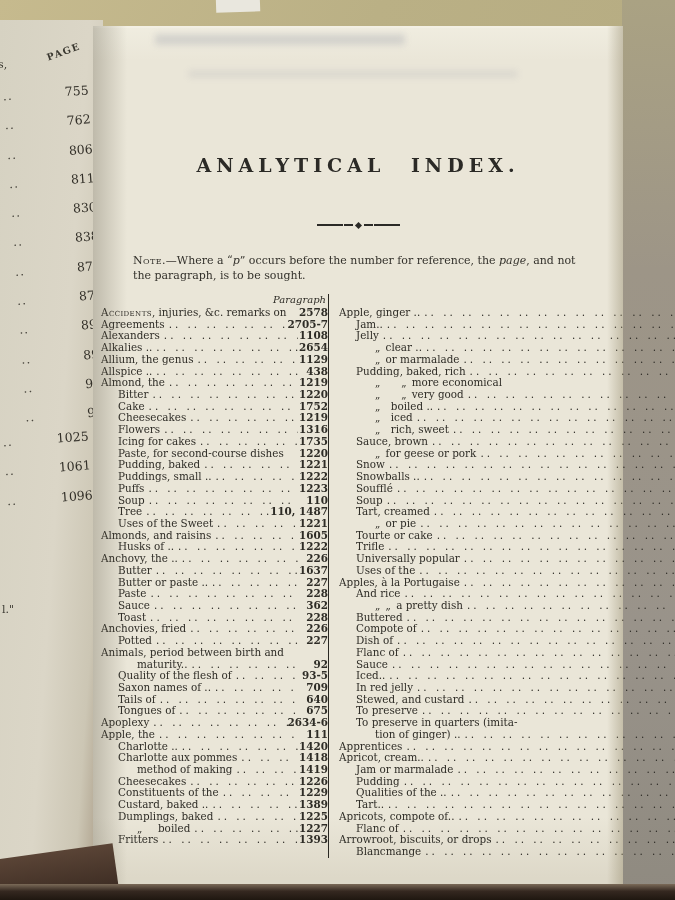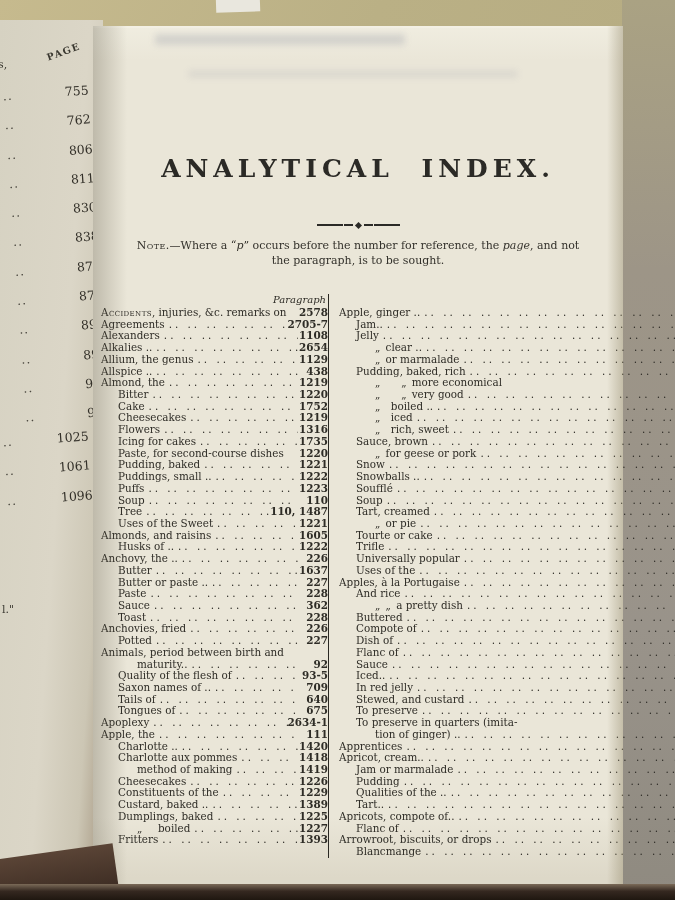--- a/index.html
+++ b/index.html
@@ -40,30 +40,30 @@
     box-shadow:inset 0 2px 0 #f3f0e4; }
   .gutter-shadow { position:absolute; left:0; top:0; width:34px; height:100%;
     background:linear-gradient(90deg,rgba(90,84,66,.30),rgba(90,84,66,0)); pointer-events:none; }
   .edge-right { position:absolute; right:0; top:0; width:16px; height:100%;
     background:linear-gradient(270deg,rgba(150,140,110,.45),rgba(150,140,110,0)); pointer-events:none; }
   .ghost { position:absolute; background:rgba(122,128,148,.22); filter:blur(3px); border-radius:3px; }
   .g1 { left:62px; top:8px;  width:250px; height:11px; }
   .g2 { left:95px; top:44px; width:330px; height:8px; opacity:.6; }
 
   .title { position:absolute; top:128px; left:0; width:100%; margin:0; text-align:center;
-    font-size:25px; font-weight:bold; letter-spacing:5px; word-spacing:14px; color:#2b2a26; }
+    font-size:19px; font-weight:bold; letter-spacing:5px; word-spacing:14px; color:#2b2a26; }
 
   .ornament { position:absolute; top:196px; left:0; width:100%; height:6px;
     display:flex; justify-content:center; align-items:center; }
   .orn-line  { width:26px; height:1.4px; background:#2b2a26; }
   .orn-bold  { width:9px;  height:2.6px; background:#2b2a26; margin:0 1px; }
   .orn-diamond { width:5px; height:5px; background:#2b2a26; transform:rotate(45deg); margin:0 2px; }
 
   .note { position:absolute; top:212px; left:50%; transform:translateX(-50%); width:480px;
-    margin:0; text-align:center; font-size:11px; line-height:15px; color:#33312b; }
+    margin:15px; text-align:left; font-size:11px; line-height:15px; color:#33312b; }
   .note .sc { font-variant:small-caps; letter-spacing:.4px; }
   .note i { font-style:italic; }
 
   .columns { position:absolute; top:268px; left:8px; width:513px; display:flex;
     font-size:10.4px; line-height:11.72px; color:#2e2c26; }
   .col-left  { width:227px; }
   .col-right { flex:1; border-left:1.6px solid #2a2822; padding-left:10px; }
   .col-header { font-style:italic; text-align:right; padding-right:2px; height:13px; font-size:10px; }
   .row { display:flex; align-items:baseline; height:11.72px; white-space:nowrap; overflow:hidden; }
   .row.i1 { padding-left:17px; }
@@ -352,21 +352,21 @@
               <span class="rnum">640</span>
             </div>
             <div class="row i1">
               <span class="rtext">Tongues of</span>
               <span class="leader"> .. .. .. .. .. .. .. .. .. .. .. .. .. .. .. .. .. .. .. .. .. .. .. ..</span>
               <span class="rnum">675</span>
             </div>
             <div class="row i0">
               <span class="rtext">Apoplexy</span>
               <span class="leader"> .. .. .. .. .. .. .. .. .. .. .. .. .. .. .. .. .. .. .. .. .. .. .. ..</span>
-              <span class="rnum">2634-1</span>
+              <span class="rnum">2634-6</span>
             </div>
             <div class="row i0">
               <span class="rtext">Apple, the</span>
               <span class="leader"> .. .. .. .. .. .. .. .. .. .. .. .. .. .. .. .. .. .. .. .. .. .. .. ..</span>
               <span class="rnum">111</span>
             </div>
             <div class="row i1">
               <span class="rtext">Charlotte ..</span>
               <span class="leader"> .. .. .. .. .. .. .. .. .. .. .. .. .. .. .. .. .. .. .. .. .. .. .. ..</span>
               <span class="rnum">1420</span>

